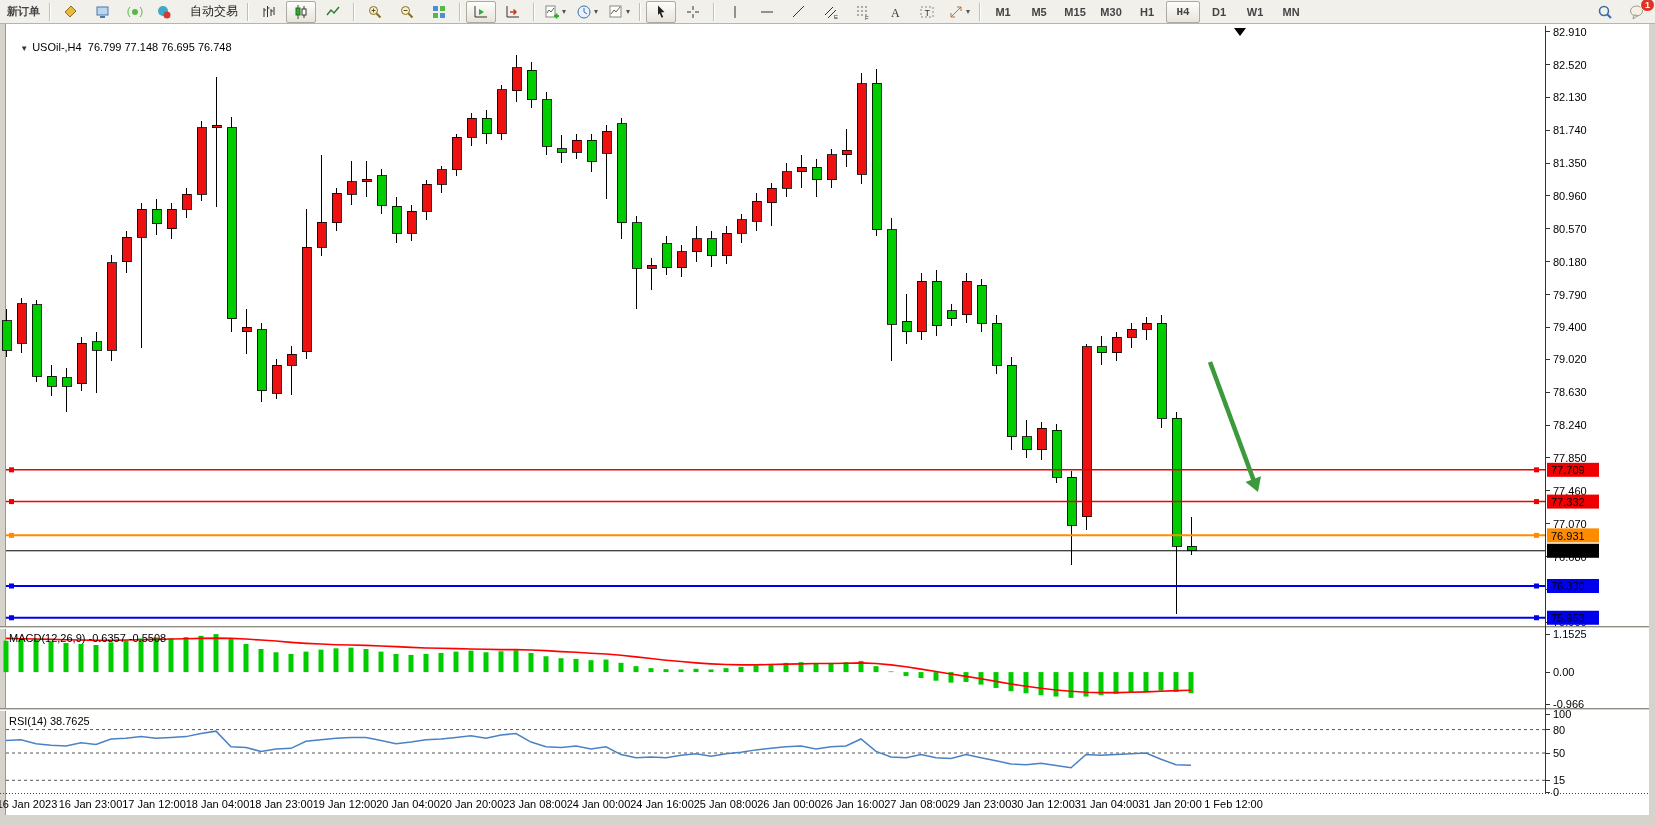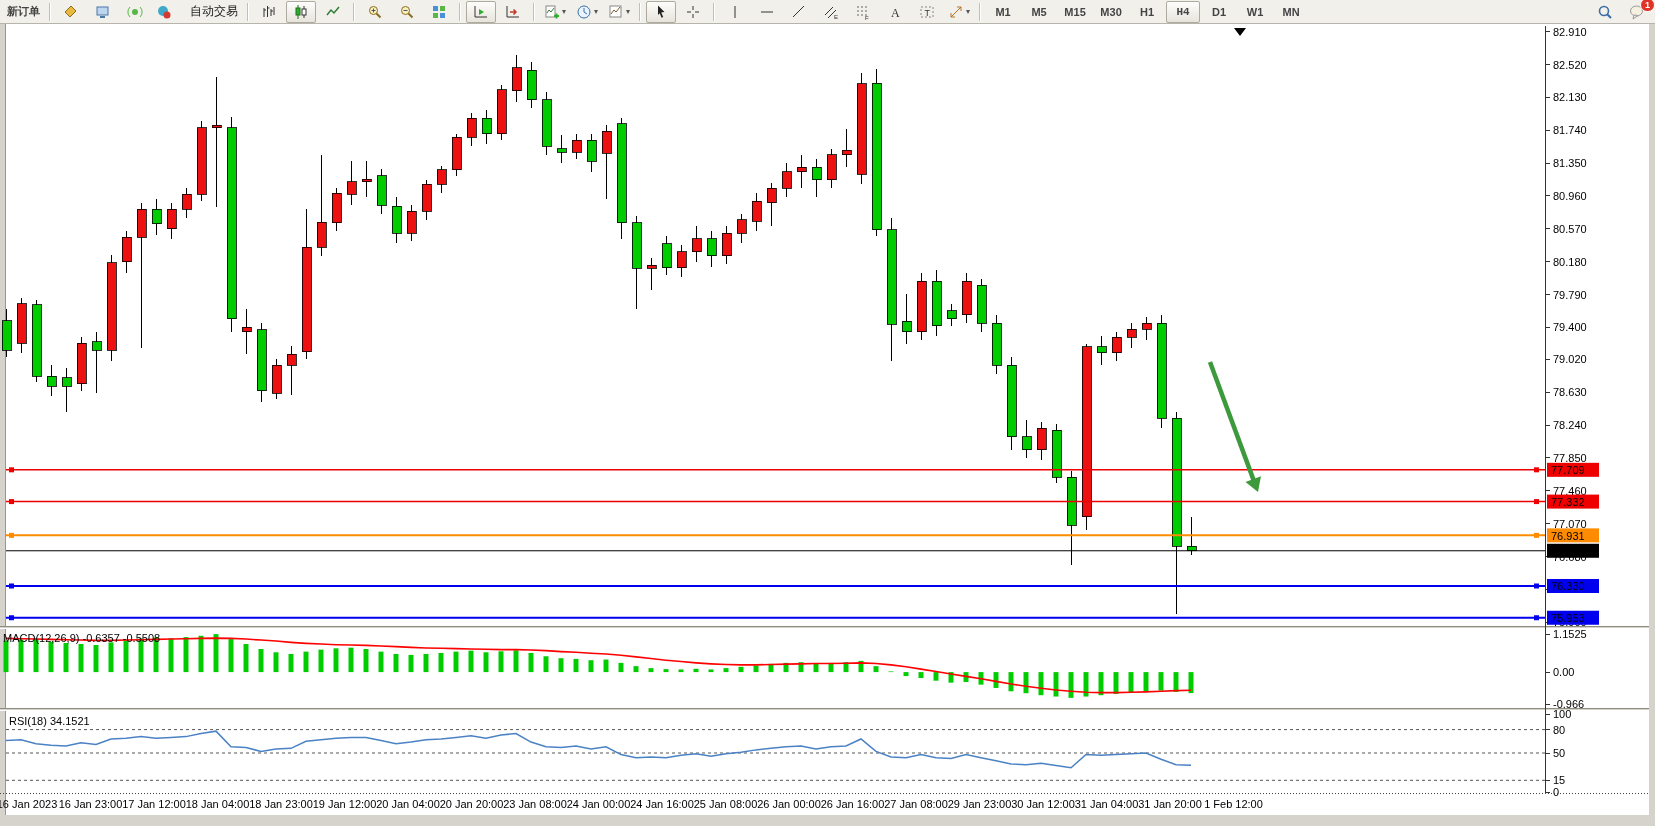--- a/index.html
+++ b/index.html
@@ -19,21 +19,21 @@
   .tb-tf{font-size:11px;color:#444;font-weight:bold;min-width:26px;}
   #tb-right{margin-left:auto;display:flex;align-items:center;}
   .badge{position:absolute;right:-4px;top:-4px;background:#e03325;color:#fff;border-radius:8px;
     font-size:9px;font-weight:bold;padding:1px 4px;border:1px solid #fff;}
   
   #chart-svg{position:absolute;left:0;top:24px;}
   #chart-svg text{font-family:"Liberation Sans",sans-serif;font-size:11px;fill:#000;}
   .overlay-label{position:absolute;font-size:11px;color:#000;white-space:pre;}
   #chart-title{left:8px;top:29px;}
   #chart-title .tri{font-size:8px;color:#333;margin-right:4px;}
-  #macd-label{left:3px;top:632px;}
+  #macd-label{left:9px;top:632px;}
   #rsi-label{left:9px;top:715px;}
 </style>
 </head>
 <body>
 
 <div id="app">
   <div id="toolbar">
       <div class="tb-btn tb-tf">
         <span class="">新订单</span>
       </div>
@@ -611,15 +611,18 @@
         <text x="789" y="808" text-anchor="middle">26 Jan 00:00</text>
         <text x="852.5" y="808" text-anchor="middle">26 Jan 16:00</text>
         <text x="916" y="808" text-anchor="middle">27 Jan 08:00</text>
         <text x="979.5" y="808" text-anchor="middle">29 Jan 23:00</text>
         <text x="1043" y="808" text-anchor="middle">30 Jan 12:00</text>
         <text x="1106.5" y="808" text-anchor="middle">31 Jan 04:00</text>
         <text x="1170" y="808" text-anchor="middle">31 Jan 20:00</text>
         <text x="1233.5" y="808" text-anchor="middle">1 Feb 12:00</text>
       </g>
     </svg>
+  <div id="chart-title" class="overlay-label">
+    <span class="tri">▼</span><span>USOil-,H4  76.799 77.148 76.695 76.748</span>
+  </div>
   <div id="macd-label" class="overlay-label">MACD(12,26,9) -0.6357 -0.5508</div>
-  <div id="rsi-label" class="overlay-label">RSI(18) 34.1521</div>
+  <div id="rsi-label" class="overlay-label">RSI(14) 38.7625</div>
 </div>
 
 </body></html>

